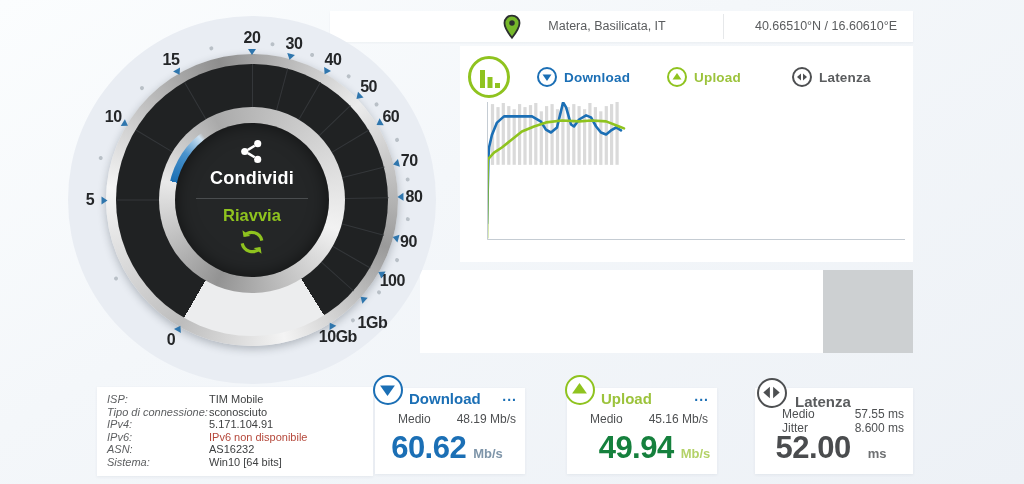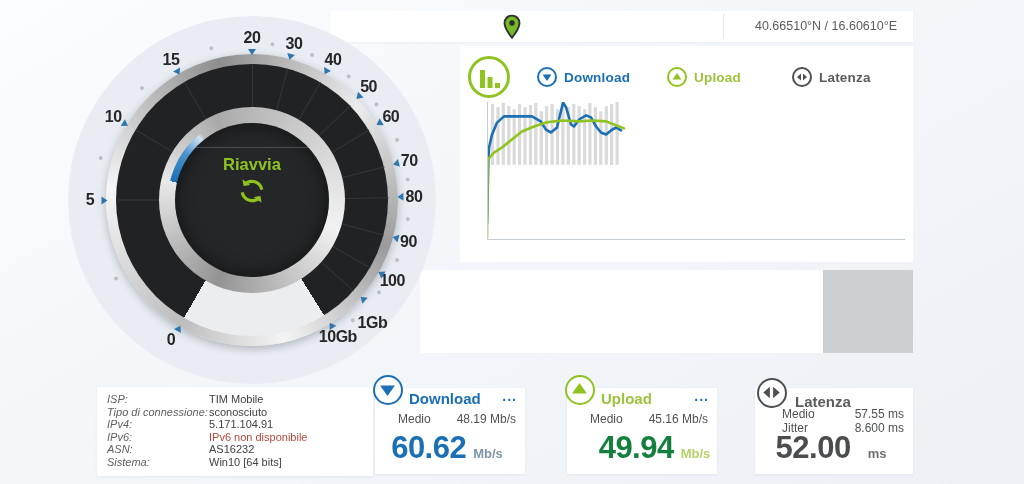--- a/index.html
+++ b/index.html
@@ -88,20 +88,21 @@
 </head>
 <body>
 
 <div class="stage">
 
   <div class="header-bar">
     <svg class="pin" viewBox="0 0 24 28">
       <path d="M12 1.5a8.2 8.2 0 0 0-8.2 8.2c0 5.8 8.2 16 8.2 16s8.2-10.2 8.2-16A8.2 8.2 0 0 0 12 1.5z" fill="#76b82a" stroke="#2c2f30" stroke-width="2"></path>
       <circle cx="12" cy="9.6" r="3" fill="#2c2f30"></circle>
     </svg>
+    <span class="loc-text">Matera, Basilicata, IT</span>
     <div class="vdiv"></div>
     <span class="coord-text">40.66510°N / 16.60610°E</span>
   </div>
 
   <div class="main-panel">
     <div class="chart-tab">
       <svg width="22" height="22" viewBox="0 0 22 22">
         <rect x="1" y="2" width="5" height="18" fill="#8fc31f"></rect>
         <rect x="8.5" y="9" width="5" height="11" fill="#8fc31f"></rect>
         <rect x="16" y="15" width="5" height="5" fill="#8fc31f"></rect>
@@ -182,20 +183,29 @@
         <div class="spoke" style="transform: rotate(59deg) translateY(-114px); transform-origin: 0.5px 22px;"></div>
         <div class="spoke" style="transform: rotate(76deg) translateY(-114px); transform-origin: 0.5px 22px;"></div>
         <div class="spoke" style="transform: rotate(89deg) translateY(-114px); transform-origin: 0.5px 22px;"></div>
         <div class="spoke" style="transform: rotate(105deg) translateY(-114px); transform-origin: 0.5px 22px;"></div>
         <div class="spoke" style="transform: rotate(120deg) translateY(-114px); transform-origin: 0.5px 22px;"></div>
         <div class="spoke" style="transform: rotate(132deg) translateY(-114px); transform-origin: 0.5px 22px;"></div>
       </div>
     <div class="circ metal-hub"></div>
     <div class="circ hub-arc"></div>
     <div class="circ hub">
+      <button class="share-btn">
+        <svg width="27" height="27" viewBox="0 0 24 24">
+          <circle cx="17.5" cy="5" r="3.2" fill="#fff"></circle>
+          <circle cx="6" cy="12" r="3.2" fill="#fff"></circle>
+          <circle cx="17.5" cy="19" r="3.2" fill="#fff"></circle>
+          <path d="M8.8 10.6l6-3.7M8.8 13.4l6 3.7" stroke="#fff" stroke-width="2.3"></path>
+        </svg>
+        <span class="share-label">Condividi</span>
+      </button>
       <div class="hub-div"></div>
       <button class="restart-btn">
         <span class="restart-label">Riavvia</span>
         <svg width="30" height="30" viewBox="0 0 32 32">
           <path d="M26.5 14.5a11 11 0 0 0-18.6-5.5" fill="none" stroke="#8fc31f" stroke-width="3.4"></path>
           <path d="M5.8 3.5l1.2 7.2 7.2-1.2z" fill="#8fc31f"></path>
           <path d="M5.5 17.5a11 11 0 0 0 18.6 5.5" fill="none" stroke="#8fc31f" stroke-width="3.4"></path>
           <path d="M26.2 28.5l-1.2-7.2-7.2 1.2z" fill="#8fc31f"></path>
         </svg>
       </button>

